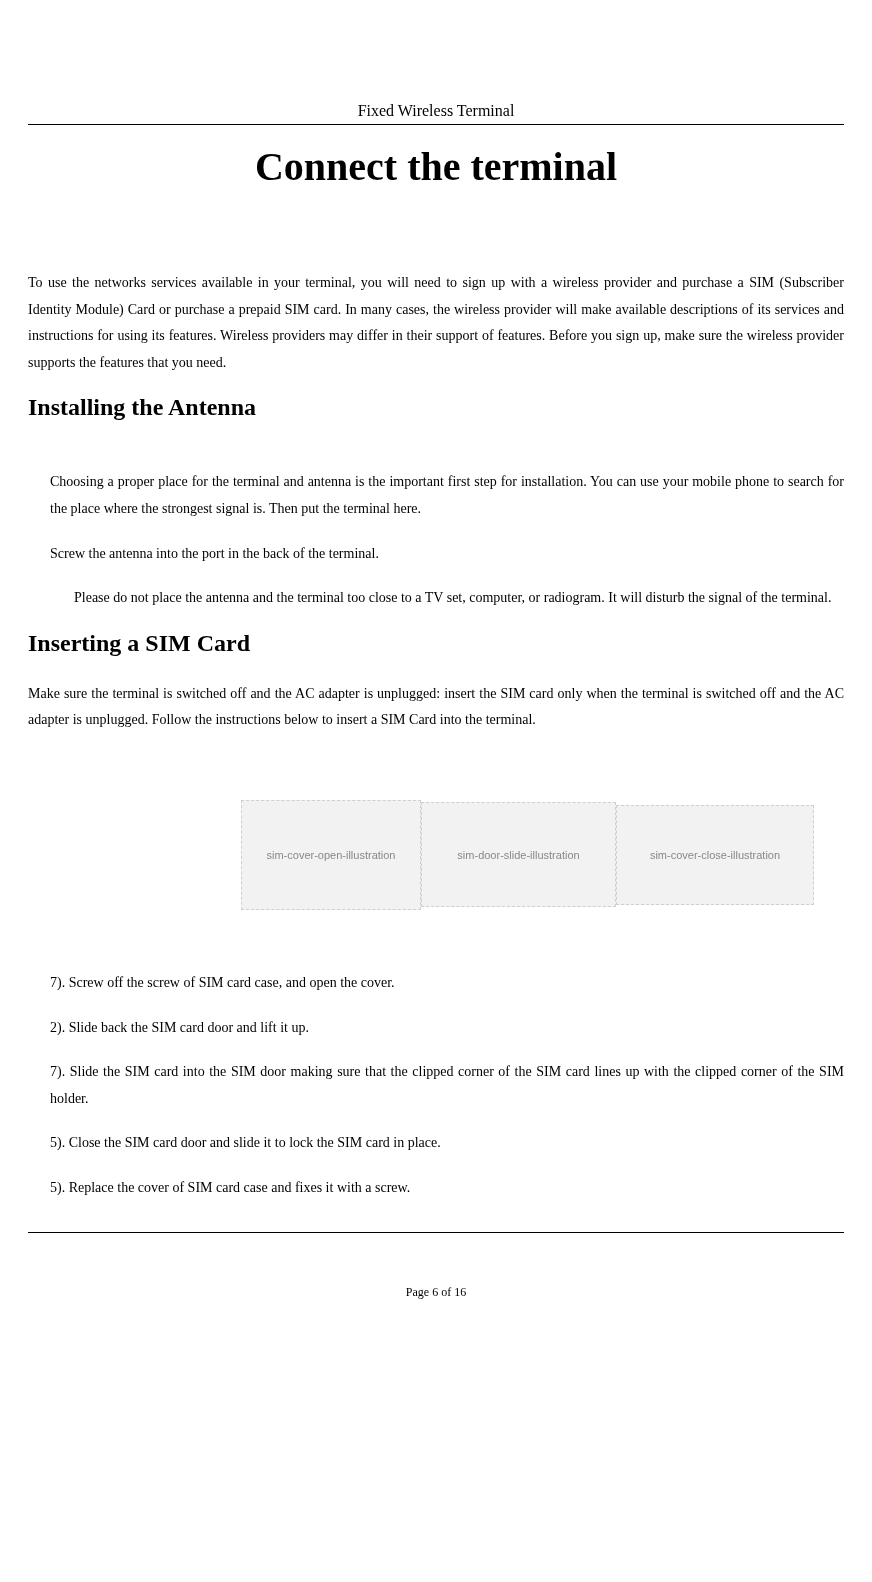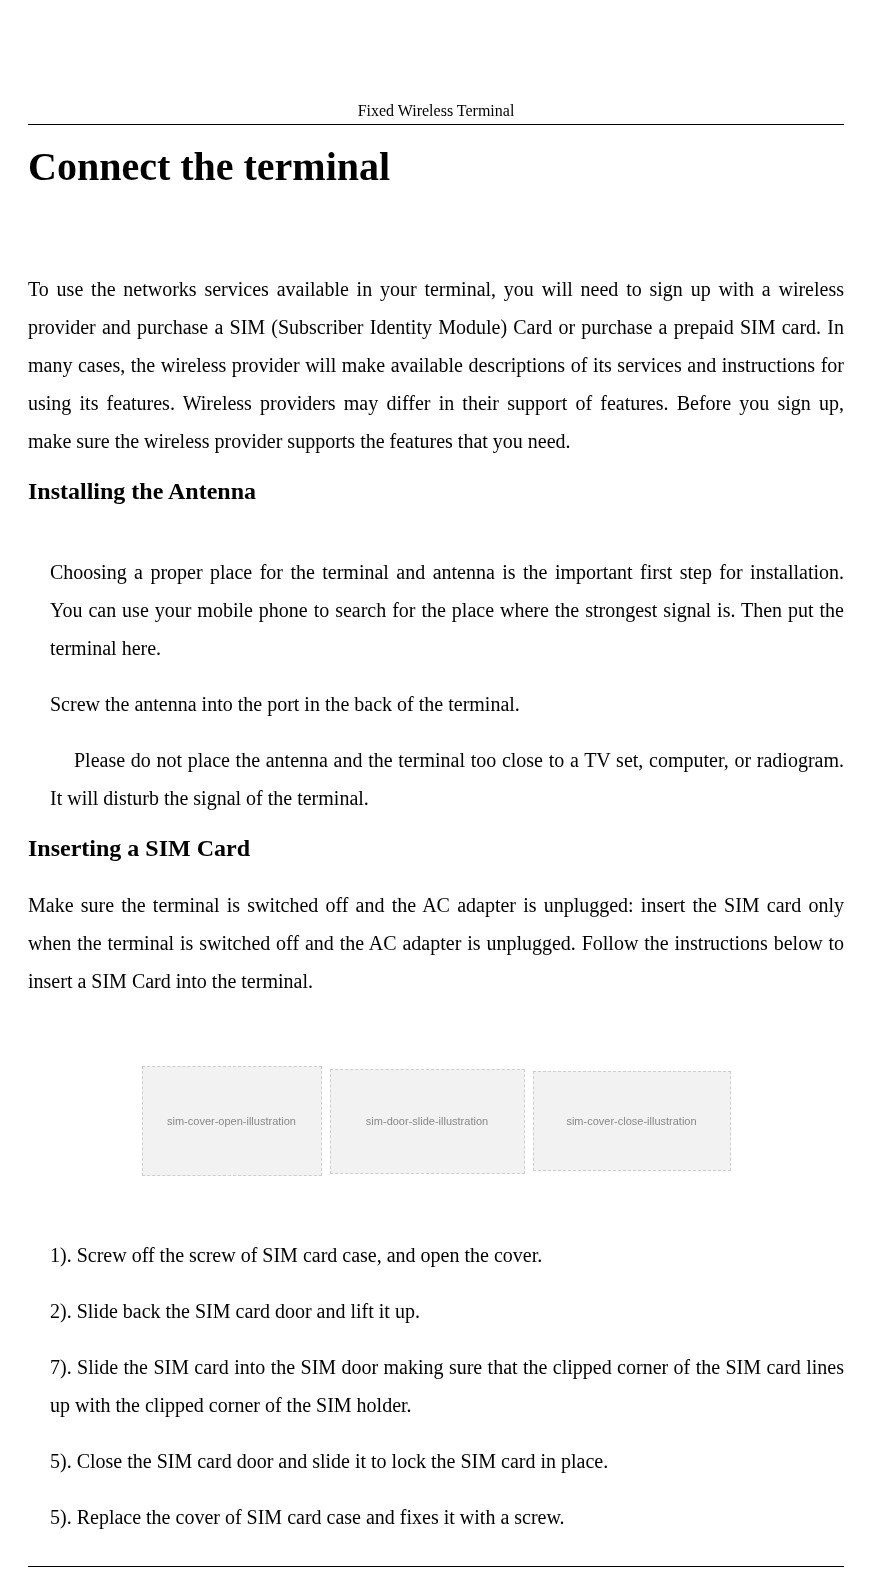--- a/index.html
+++ b/index.html
@@ -19,48 +19,48 @@
     font-size: 16px;
     padding-top: 6px;
     padding-bottom: 4px;
   }
   .hr-line {
     border: none;
     border-top: 1.5px solid #000;
     margin: 0;
   }
   .title {
+    text-align: center;
     font-size: 40px;
     font-weight: bold;
     margin: 18px 0 80px;
   }
   .h2 {
     font-size: 24px;
     font-weight: bold;
     margin: 18px 0 24px;
   }
   .para {
-    font-size: 20px;
+    font-size: 14px;
     line-height: 1.9;
     margin: 0 0 18px;
     text-align: justify;
   }
   .indent-block {
     padding-left: 22px;
   }
   .note-indent {
     text-indent: 24px;
   }
   .images-row {
     display: flex;
-    justify-content: center;
+    justify-content: flex-end;
     align-items: center;
     margin: 14px 0 60px;
     padding: 0 30px;
-    gap: 8px;
   }
   .img-placeholder {
     background: #f2f2f2;
     border: 1px dashed #cfcfcf;
     display: flex;
     align-items: center;
     justify-content: center;
     font-size: 11px;
     color: #888;
     font-family: Arial, sans-serif;
@@ -99,21 +99,21 @@
   <div class="h2">Inserting a SIM Card</div>
   <p class="para">Make sure the terminal is switched off and the AC adapter is unplugged: insert the SIM card only when the terminal is switched off and the AC adapter is unplugged. Follow the instructions below to insert a SIM Card into the terminal.</p>
 
   <div class="images-row">
     <div class="img-placeholder img1">sim-cover-open-illustration</div>
     <div class="img-placeholder img2">sim-door-slide-illustration</div>
     <div class="img-placeholder img3">sim-cover-close-illustration</div>
   </div>
 
   <div class="indent-block">
-    <p class="para">1). Screw off the screw of SIM card case, and open the cover.</p>
+    <p class="para">7). Screw off the screw of SIM card case, and open the cover.</p>
     <p class="para">2). Slide back the SIM card door and lift it up.</p>
     <p class="para">7). Slide the SIM card into the SIM door making sure that the clipped corner of the SIM card lines up with the clipped corner of the SIM holder.</p>
     <p class="para">5). Close the SIM card door and slide it to lock the SIM card in place.</p>
     <p class="para">5). Replace the cover of SIM card case and fixes it with a screw.</p>
   </div>
 
   <div class="footer-wrap">
     <hr class="hr-line">
     <div class="footer">Page 6 of 16</div>
   </div>

